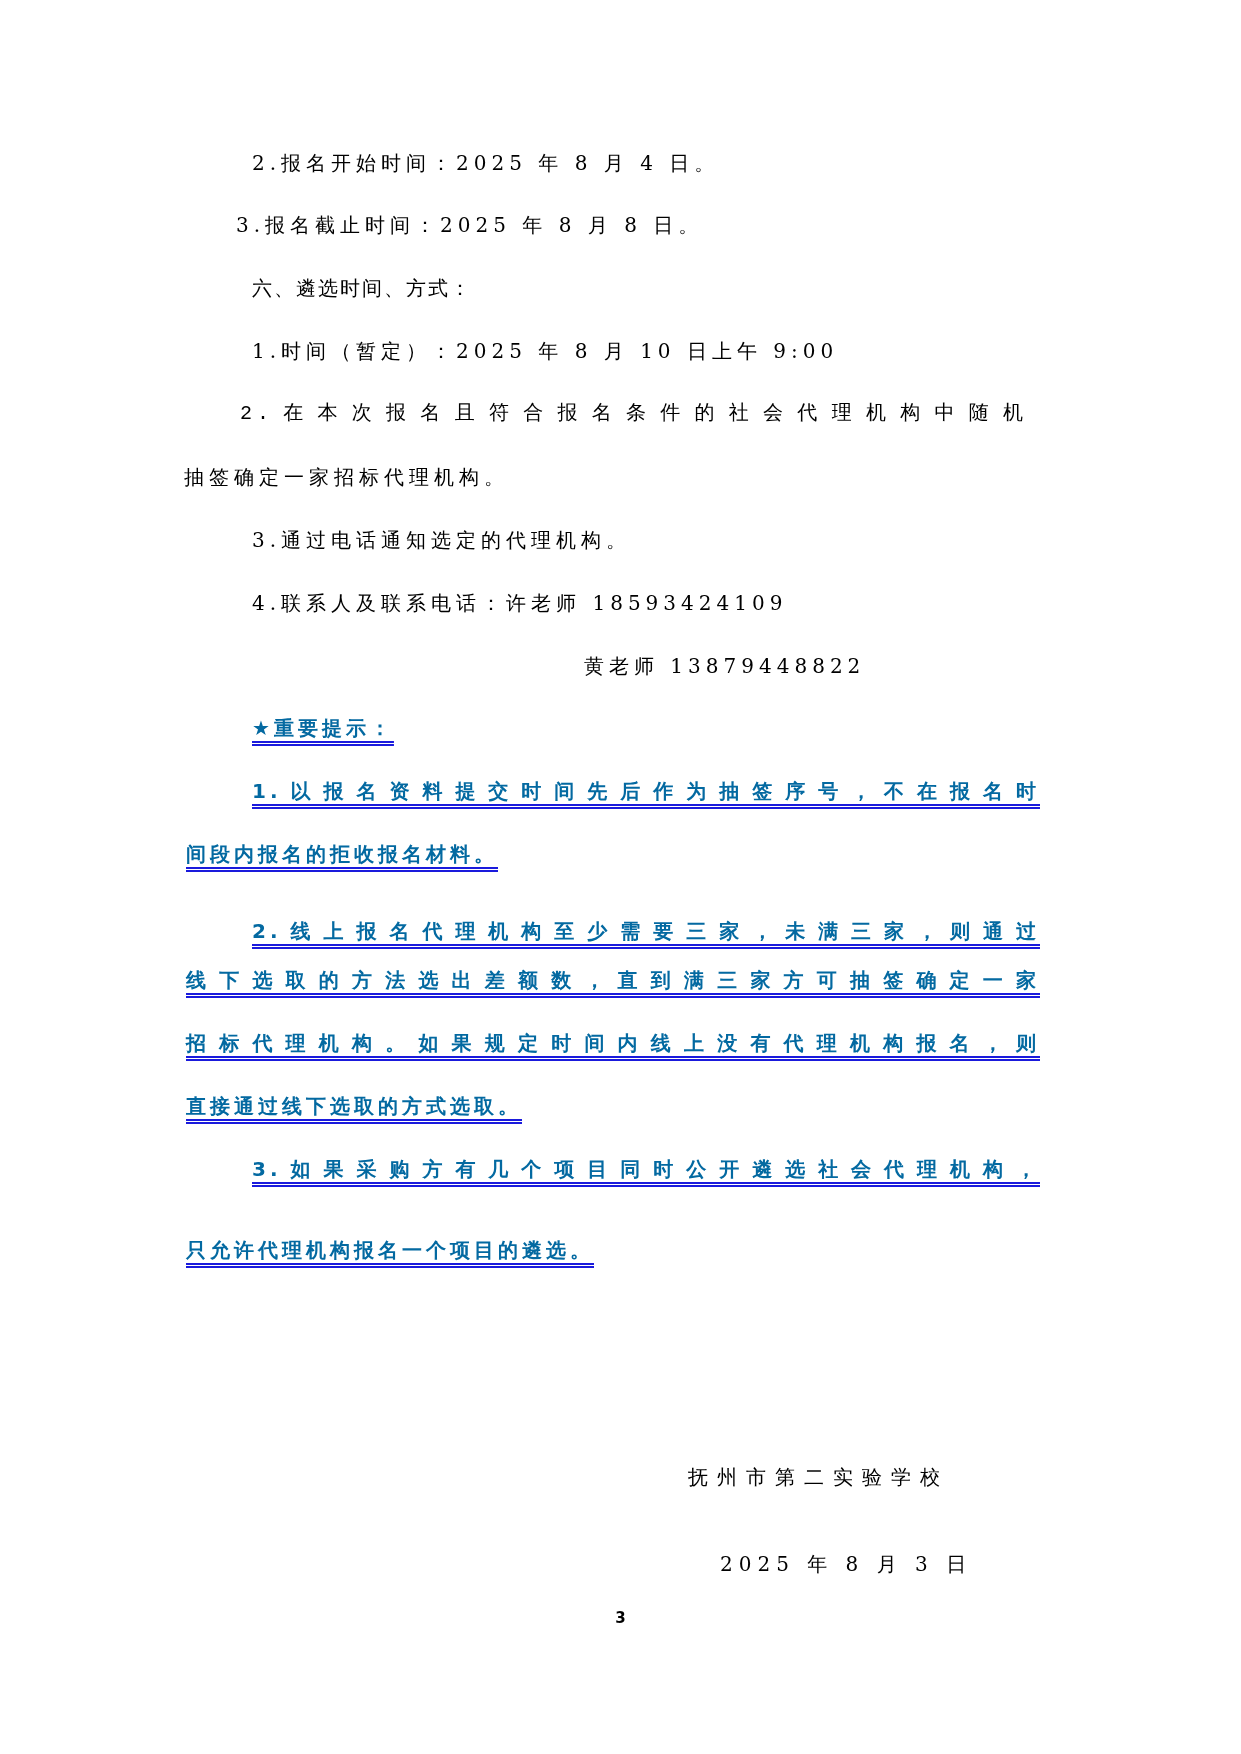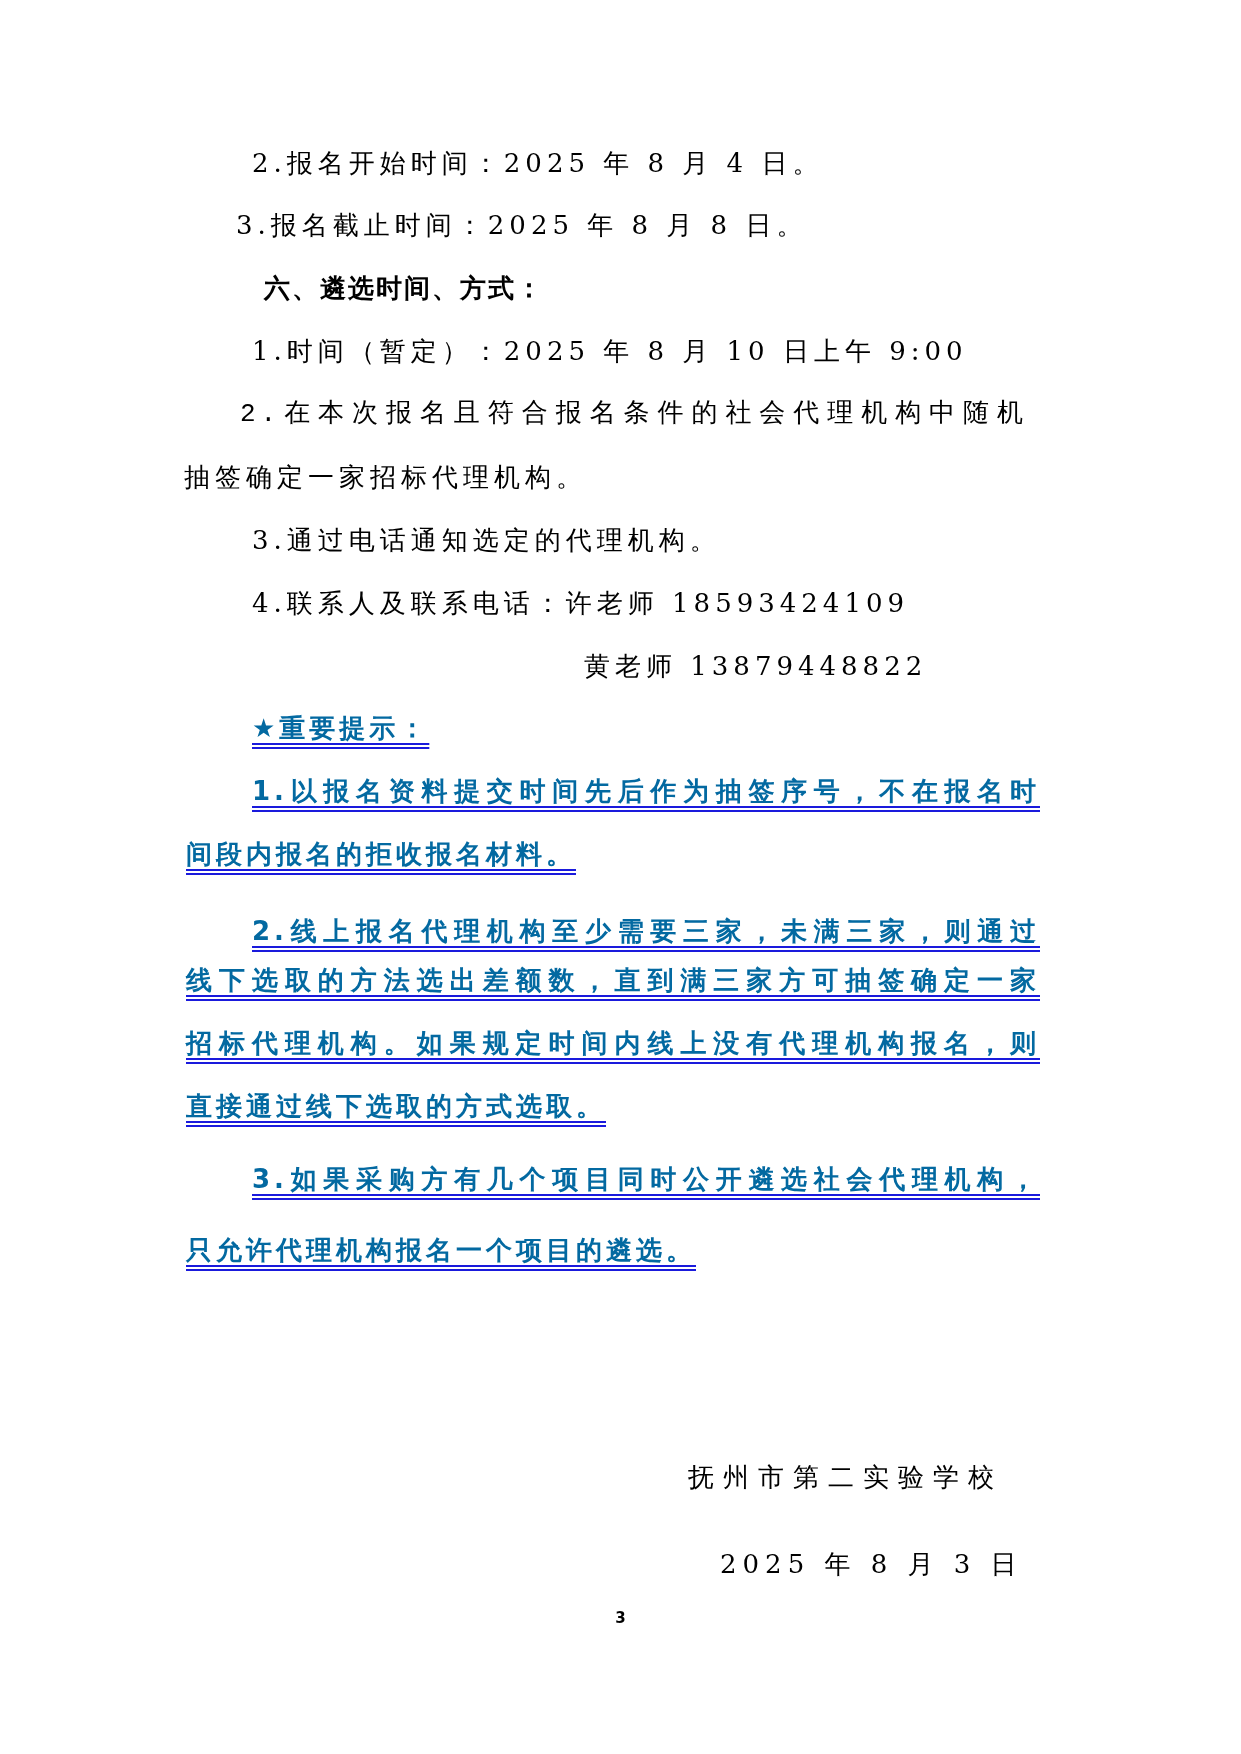--- a/index.html
+++ b/index.html
@@ -1,19 +1,19 @@
 <!DOCTYPE html>
 <html><head>
   <meta charset="utf-8">
   <style>
     html, body { margin: 0; padding: 0; background: #ffffff; }
     body { width: 1241px; height: 1754px; position: relative; overflow: hidden;
       font-family: "DejaVu Serif", "Liberation Serif", serif; color: #000; }
-    .line { position: absolute; font-size: 26px; line-height: 36px; white-space: nowrap; letter-spacing: 5px; }
-    .heading { font-family: "DejaVu Sans", "Liberation Sans", sans-serif; font-weight: bold; letter-spacing: 2px; margin-left: 12px; }
+    .line { position: absolute; font-size: 20px; line-height: 36px; white-space: nowrap; letter-spacing: 5px; }
+    .heading { font-family: "DejaVu Sans", "Liberation Sans", sans-serif; font-weight: normal; letter-spacing: 2px; }
     .notice { color: #0369a1; font-family: "DejaVu Sans", "Liberation Sans", sans-serif; font-weight: bold; letter-spacing: 4px;
       text-decoration: underline double; text-decoration-color: #1a1adc; text-underline-offset: 6px; }
     .justify { width: 860px; text-align-last: justify; text-align: justify; }
     .pagenum { position: absolute; left: 0; width: 1241px; text-align: center; top: 1609px;
       font-family: "DejaVu Sans", "Liberation Sans", sans-serif; font-weight: bold; font-size: 15px; }
   </style>
 </head>
 <body>
 
 <div>
@@ -28,20 +28,20 @@
   <div class="line" style="left:252px; top:585px;">4.联系人及联系电话：许老师 18593424109</div>
   <div class="line" style="left:584px; top:648px;">黄老师 13879448822</div>
 
   <div class="line notice" style="left:252px; top:710px;">★重要提示：</div>
   <div class="line notice justify" style="left:252px; top:773px; width:788px;">1.以报名资料提交时间先后作为抽签序号，不在报名时</div>
   <div class="line notice" style="left:186px; top:836px;">间段内报名的拒收报名材料。</div>
   <div class="line notice justify" style="left:252px; top:899px; width:788px;margin-top:14px;">2.线上报名代理机构至少需要三家，未满三家，则通过</div>
   <div class="line notice justify" style="left:186px; top:962px; width:854px;">线下选取的方法选出差额数，直到满三家方可抽签确定一家</div>
   <div class="line notice justify" style="left:186px; top:1025px; width:854px;">招标代理机构。如果规定时间内线上没有代理机构报名，则</div>
   <div class="line notice" style="left:186px; top:1088px;">直接通过线下选取的方式选取。</div>
-  <div class="line notice justify" style="left:252px; top:1151px; width:788px;margin-top:10px;">3.如果采购方有几个项目同时公开遴选社会代理机构，</div>
+  <div class="line notice justify" style="left:252px; top:1151px; width:788px;">3.如果采购方有几个项目同时公开遴选社会代理机构，</div>
   <div class="line notice" style="left:186px; top:1192px;margin-top:40px;">只允许代理机构报名一个项目的遴选。</div>
 
   <div class="line" style="left:688px; top:1459px; letter-spacing:9px;">抚州市第二实验学校</div>
   <div class="line" style="left:720px; top:1522px; letter-spacing:6px;margin-top:24px;">2025 年 8 月 3 日</div>
 
   <div class="pagenum">3</div>
 </div>
 
 </body></html>

